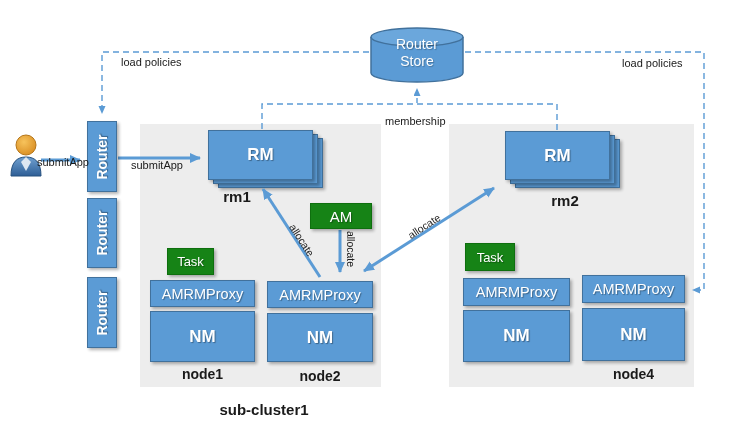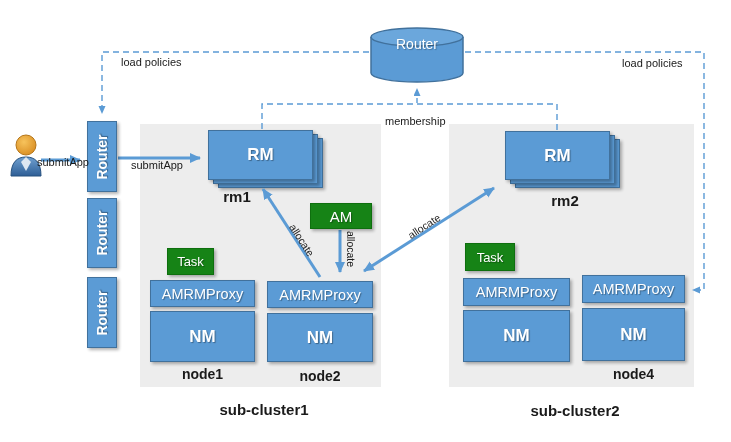--- a/index.html
+++ b/index.html
@@ -93,20 +93,21 @@
     </div>
 
   <div class="icon-wrap" style="left:369px;top:26px;width:96px;height:58px;">
     <svg width="96" height="58" viewBox="0 0 96 58">
       <path d="M2,11 L2,47 A46,9 0 0 0 94,47 L94,11" fill="#5b9bd5" stroke="#41719c" stroke-width="1.5"></path>
       <ellipse cx="48" cy="11" rx="46" ry="9" fill="#6ba7dc" stroke="#41719c" stroke-width="1.5"></ellipse>
     </svg>
   </div>
   <div class="cyl-text" style="left:369px;top:36px;width:96px;">
     <div>Router</div>
+    <div>Store</div>
   </div>
 
   <div class="lbl" style="left:121px;top:40px;">load policies</div>
   <div class="lbl" style="left:622px;top:41px;">load policies</div>
   <div class="lbl" style="left:383px;top:99px;background:#fff;padding:0 2px;">membership</div>
 
   <div class="ghost" style="left:218px;top:138px;width:105px;height:50px;"></div>
   <div class="ghost" style="left:213px;top:134px;width:105px;height:50px;"></div>
   <div class="box rm" style="left:208px;top:130px;width:105px;height:50px;">
       <span>RM</span>
@@ -161,15 +162,14 @@
     </div>
 
   <div class="box proxy" style="left:582px;top:275px;width:103px;height:28px;">
       <span>AMRMProxy</span>
     </div>
   <div class="box nm" style="left:582px;top:308px;width:103px;height:53px;">
       <span>NM</span>
     </div>
   <div class="lbl-bold" style="left:582px;top:366px;width:103px;">node4</div>
 
-  <div class="lbl-bold" style="left:475px;top:402px;width:200px;font-size:15px;">sub-cluster2</div>
 
 </div>
 
 </body></html>

